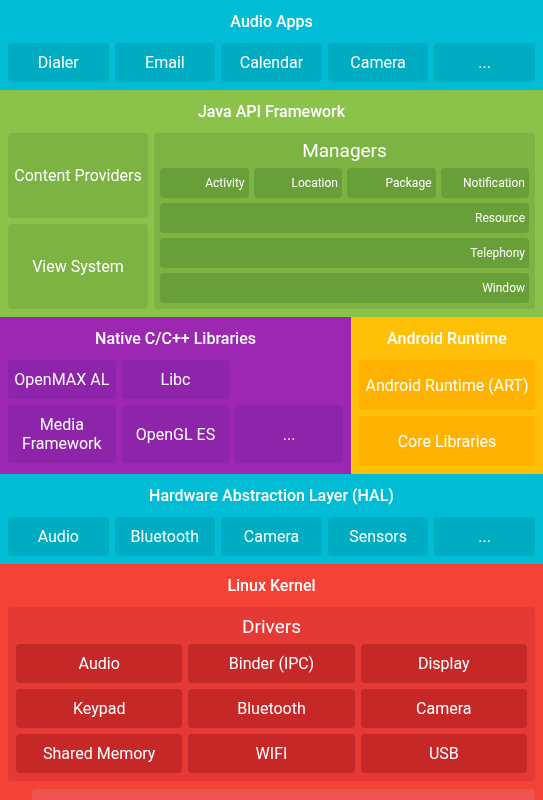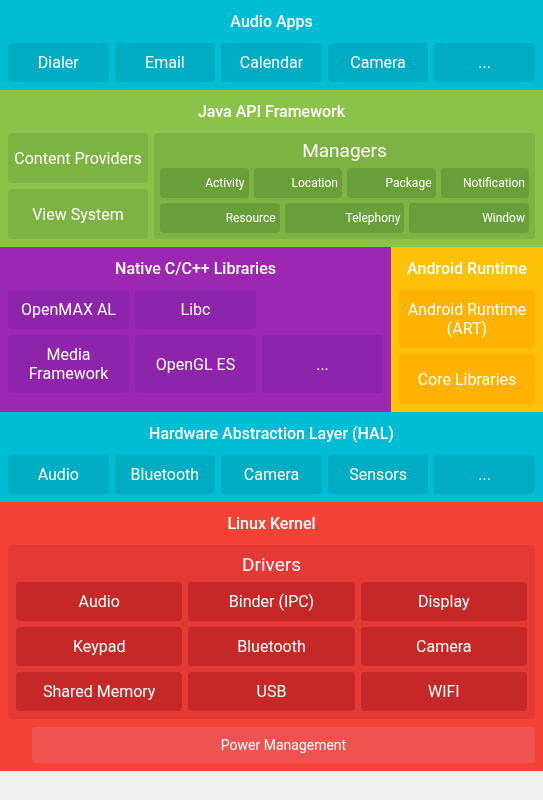--- a/index.html
+++ b/index.html
@@ -74,21 +74,21 @@
       font-size: 19px;
       margin-bottom: 6px;
     }
     .managers-grid {
       display: grid;
       grid-template-columns: repeat(4, 1fr);
       gap: 5px;
     }
     .managers-row2 {
       display: grid;
-      grid-template-columns: repeat(3, 1fr);
+      grid-template-columns: repeat(1, 1fr);
       gap: 5px;
       margin-top: 5px;
     }
     .manager-cell {
       background-color: #689F38;
       color: white;
       text-align: right;
       padding: 8px 4px;
       border-radius: 4px;
       font-size: 12px;
@@ -100,21 +100,21 @@
       padding: 0;
     }
     .native-cpp-layer {
       background-color: #9C27B0;
       padding: 8px;
       flex: 1;
     }
     .android-runtime-layer {
       background-color: #FFC107;
       padding: 8px;
-      width: 152px;
+      width: 192px;
       flex-shrink: 0;
     }
     .native-grid {
       display: grid;
       grid-template-columns: repeat(3, 1fr);
       gap: 6px;
     }
     .native-cell {
       background-color: #8E24AA;
     }
@@ -252,18 +252,18 @@
       <div class="cell driver-cell">Binder (IPC)</div>
       <div class="cell driver-cell">Display</div>
     </div>
     <div class="drivers-grid" style="margin-top:6px;">
       <div class="cell driver-cell">Keypad</div>
       <div class="cell driver-cell">Bluetooth</div>
       <div class="cell driver-cell">Camera</div>
     </div>
     <div class="drivers-grid" style="margin-top:6px;">
       <div class="cell driver-cell">Shared Memory</div>
+      <div class="cell driver-cell">WIFI</div>
       <div class="cell driver-cell">USB</div>
-      <div class="cell driver-cell">WIFI</div>
     </div>
   </div>
   <div class="power-mgmt-bar">Power Management</div>
 </div>
 
 </body></html>

